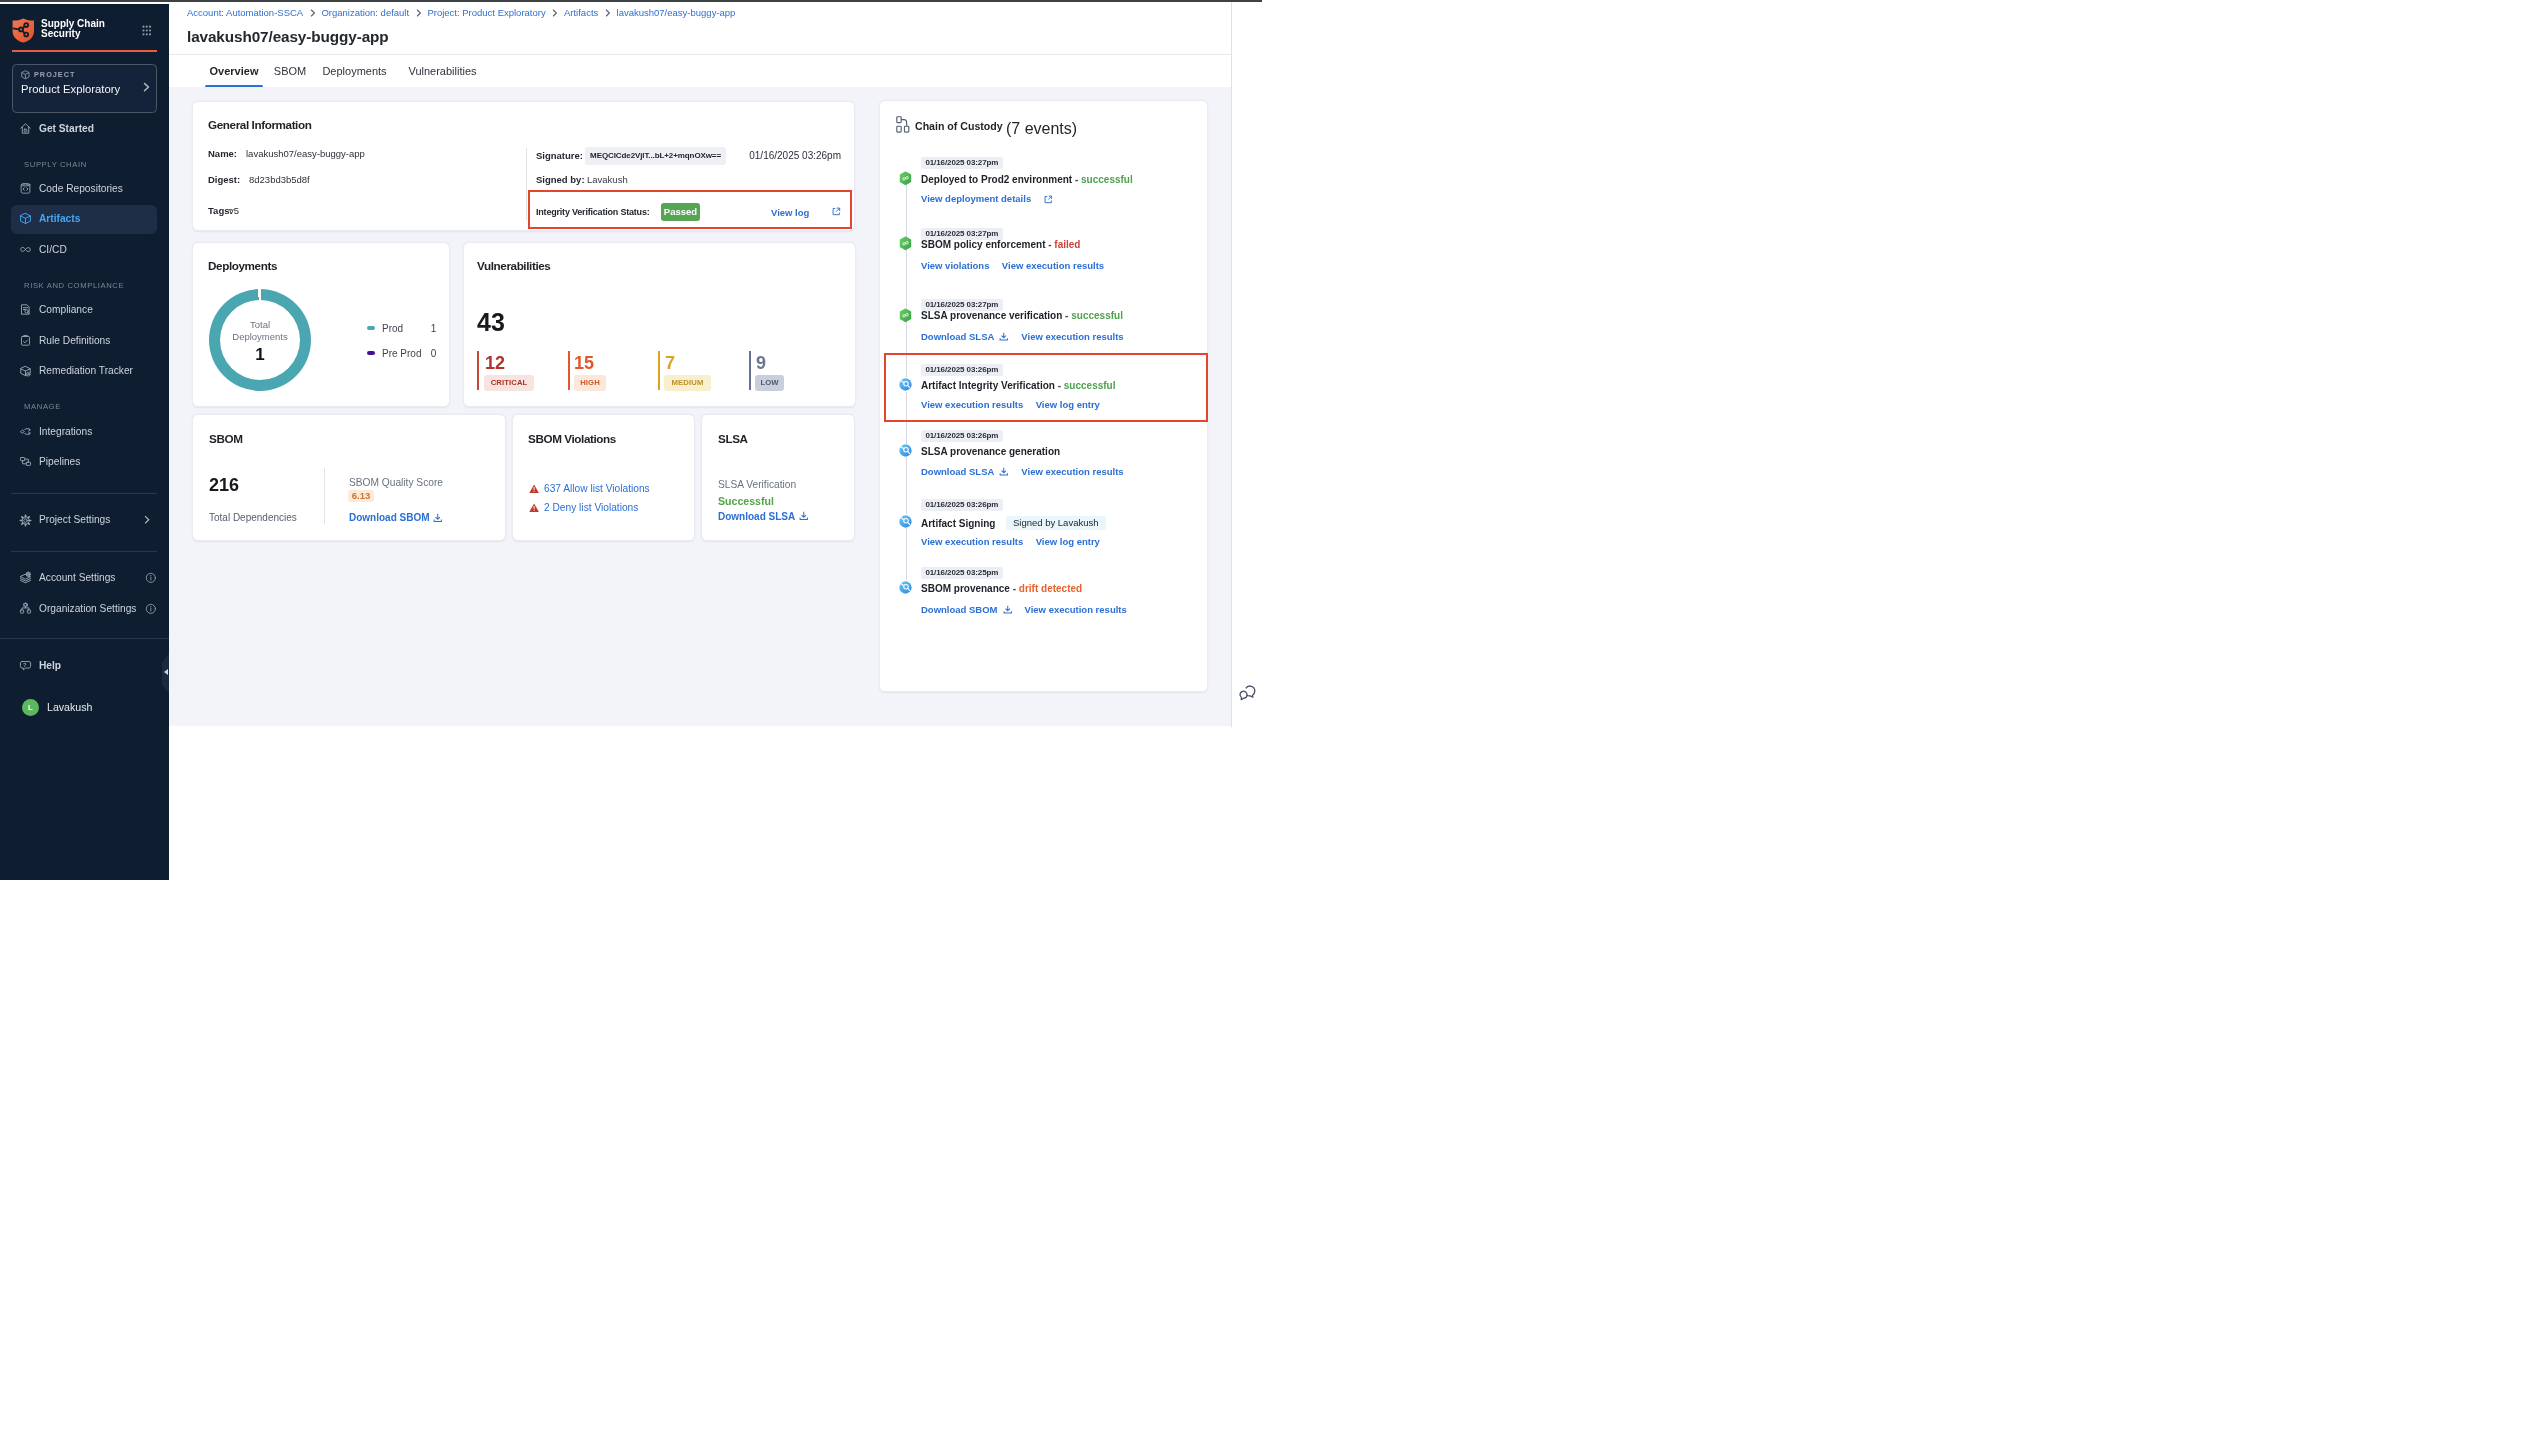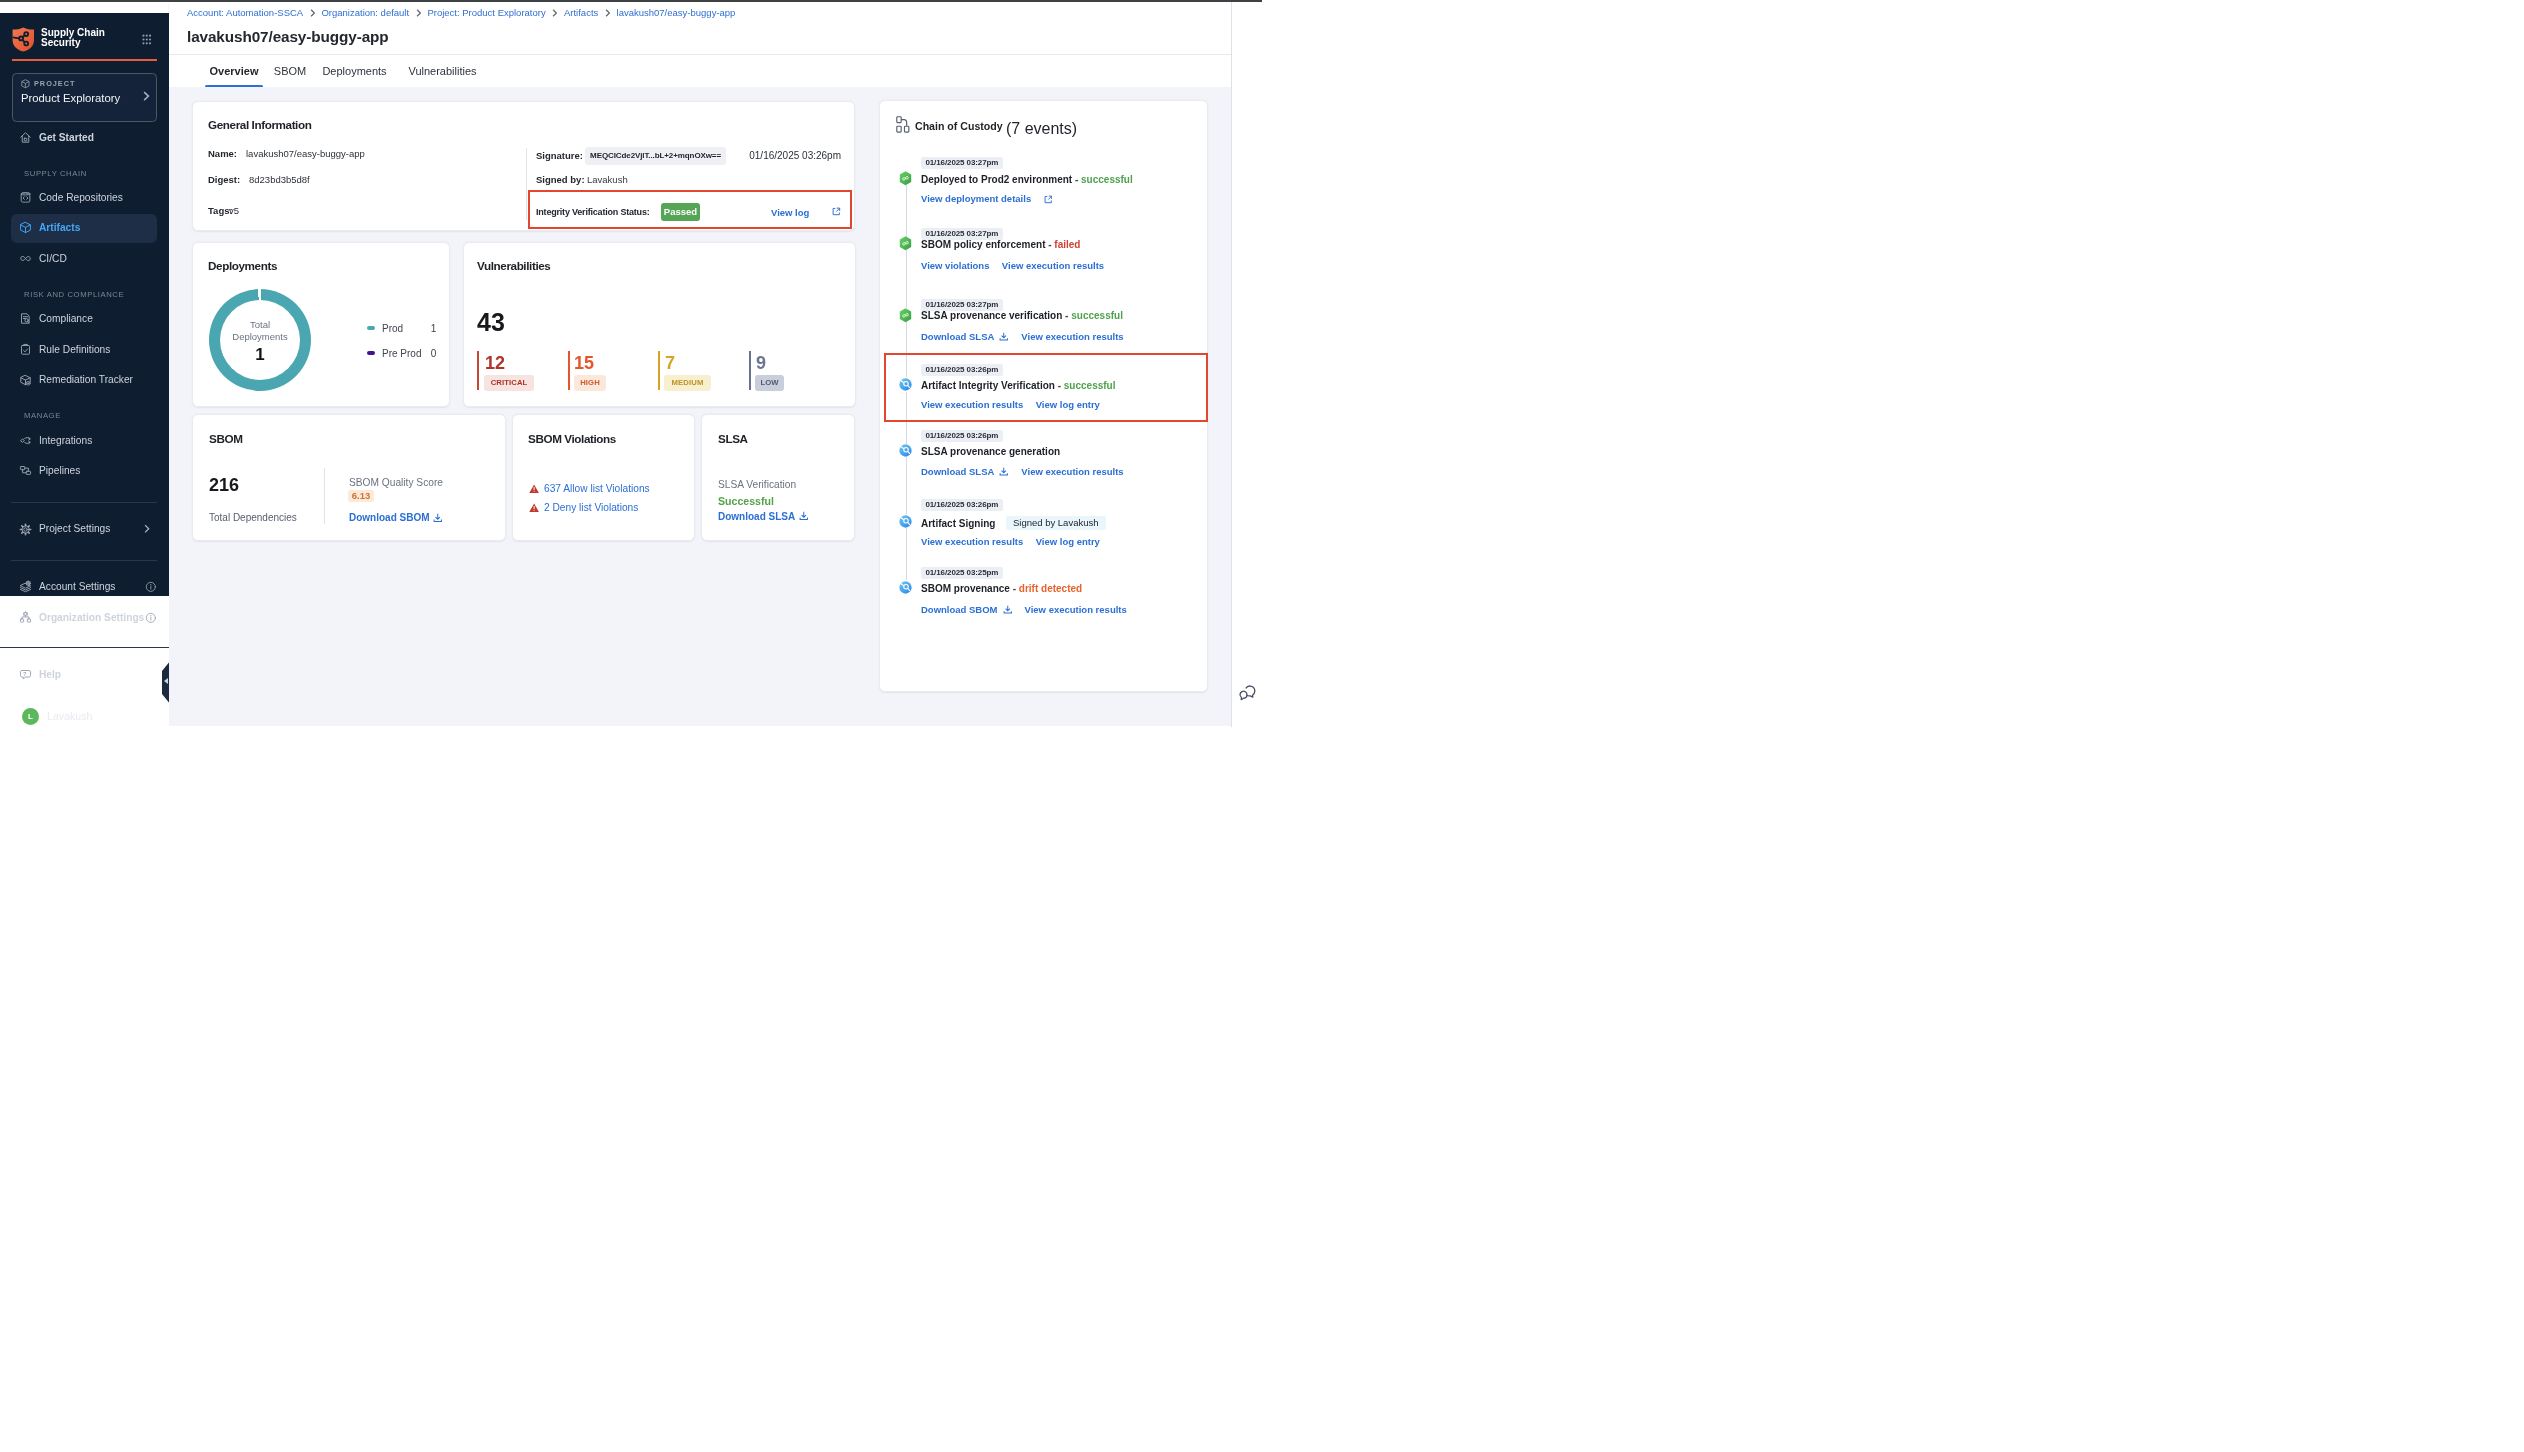--- a/index.html
+++ b/index.html
@@ -1,18 +1,18 @@
 <!DOCTYPE html>
 <html style="font-size:11.7px"><head><meta charset="utf-8"><title>p</title><style>
 *{margin:0;padding:0;box-sizing:border-box}
 html,body{width:1262px;height:726px;overflow:hidden;font-family:"Liberation Sans",sans-serif;background:#fff}
 .abs{position:absolute}
 .b{font-weight:700}
 svg{display:block}
-#sidebar{position:absolute;left:0;top:13px;width:169px;height:583px;background:#0f1d31;color:#ced4dc}
+#sidebar{position:absolute;left:0;top:4px;width:169px;height:876px;background:#0f1d31;color:#ced4dc}
 .mi{position:absolute;left:39px;font-size:10.2px;color:#ced4dc;white-space:nowrap}
 .mlab{position:absolute;left:24px;font-size:7.7px;letter-spacing:0.6px;color:#7c8694;white-space:nowrap}
 .mic{position:absolute;left:19px;width:13px;height:13px}
 .card{position:absolute;background:#fff;border:0.7px solid #e9ebf0;border-radius:5.8px;box-shadow:0 0.7px 1.5px rgba(90,95,110,.10)}
 .ctitle{position:absolute;font-weight:700;color:#1e2126;font-size:11.7px;letter-spacing:-0.4px;white-space:nowrap}
 .lbl{font-weight:700;color:#23272e;font-size:9.5px}
 .val{color:#2b3038;font-size:9.5px}
 .link{color:#2b6fd4;font-weight:700;font-size:9.5px;white-space:nowrap}
 .ts{position:absolute;background:#eceef5;border-radius:2.2px;font-size:8px;font-weight:700;letter-spacing:-0.1px;color:#2a2e35;line-height:12px;padding:0 4.4px;white-space:nowrap}
 .ev{position:absolute;font-size:10px;font-weight:700;color:#1d2127;white-space:nowrap}
@@ -157,21 +157,21 @@
 <svg class="mic" style="top:567px" viewBox="0 0 18 18">
       <g fill="none" stroke="#9aa3b0" stroke-width="1.3" stroke-linecap="round" stroke-linejoin="round">
         <path d="M2 10.5 L9 13.8 L16 10.5"></path>
         <path d="M2 13 L9 16.3 L16 13"></path>
         <path d="M2 8 L9 11.3 L16 8 L9 4.7 Z"></path>
         <circle cx="12.8" cy="4.6" r="2.8" fill="#0f1d31"></circle>
         <circle cx="12.8" cy="4.6" r="1.1"></circle>
         <path d="M12.8 1.4 L12.8 2.4 M12.8 6.8 L12.8 7.8 M15.8 4.6 L14.8 4.6 M10.8 4.6 L9.8 4.6 M14.9 2.5 L14.2 3.2 M11.4 6 L10.7 6.7 M14.9 6.7 L14.2 6 M11.4 3.2 L10.7 2.5"></path>
       </g>
     </svg>
-<div class="mi" style="top:599px;color:#ced4dc;font-weight:700">Organization Settings</div>
+<div class="mi" style="top:599px;color:#ced4dc;font-weight:400">Organization Settings</div>
 <svg class="mic" style="top:598px" viewBox="0 0 18 18">
       <g fill="none" stroke="#9aa3b0" stroke-width="1.3" stroke-linecap="round" stroke-linejoin="round">
         <rect x="2" y="11" width="4.4" height="4.4" rx="0.8"></rect>
         <rect x="11.6" y="11" width="4.4" height="4.4" rx="0.8"></rect>
         <path d="M4.2 11 L4.2 8.2 L13.8 8.2 L13.8 11 M9 8.2 L9 6.5"></path>
         <circle cx="9" cy="4" r="2.3"></circle>
         <path d="M9 1 L9 1.8 M9 6.2 L9 7 M12 4 L11.2 4 M6.8 4 L6 4 M11.2 1.9 L10.6 2.5 M7.4 5.5 L6.8 6.1 M11.2 6.1 L10.6 5.5 M7.4 2.5 L6.8 1.9"></path>
       </g>
     </svg>
 <div class="mi" style="top:656px;color:#ced4dc;font-weight:700">Help</div>

